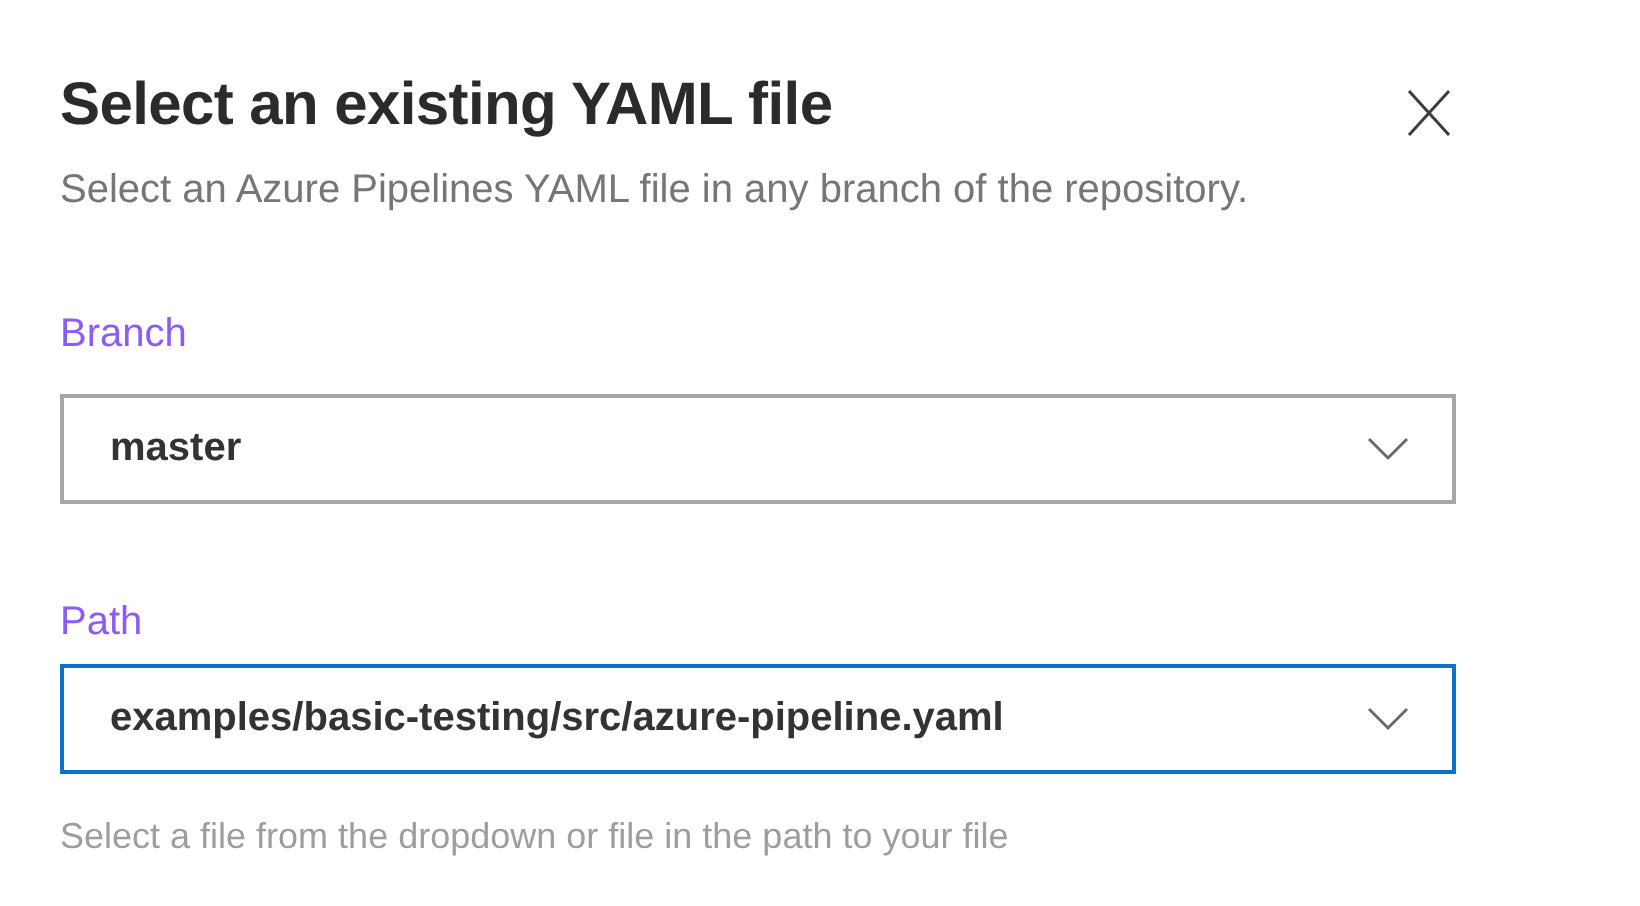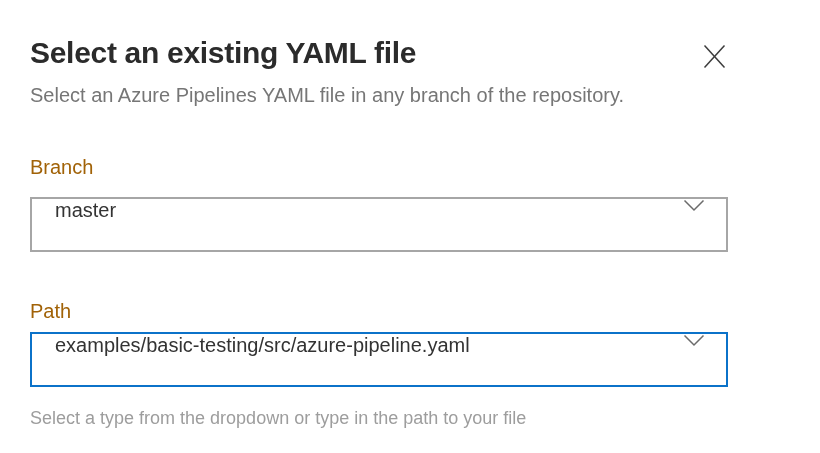--- a/index.html
+++ b/index.html
@@ -51,33 +51,35 @@
     font-size: 20px;
     line-height: 26px;
     color: var(--subtitle_text);
     max-width: 645px;
   }
   .field-label {
     display: block;
     margin-top: 46px;
     font-size: 20px;
     line-height: 26px;
-    color: #a16207;
+    color: #8b5cf6;
   }
   .field-label.path {
   }
   .combo {
     margin-top: 17px;
     height: 55px;
     border: 2px solid var(--input_border);
     background: #ffffff;
     display: flex;
+    align-items: center;
     justify-content: space-between;
     padding: 0 21px 0 23px;
     cursor: pointer;
+    font-weight: bold;
   }
   .combo.focused {
     margin-top: 8px;
     border-color: var(--accent);
   }
   .combo-value {
     font-size: 20px;
     color: var(--value_text);
     white-space: nowrap;
     overflow: hidden;
@@ -121,15 +123,15 @@
 
   <label class="field-label path">Path</label>
 
   <div class="combo focused">
     <span class="combo-value">examples/basic-testing/src/azure-pipeline.yaml</span>
     <svg class="chevron" width="22" height="13" viewBox="0 0 22 13" aria-hidden="true">
       <path d="M1.5 1.5 L11 11 L20.5 1.5" fill="none" stroke="#6b6b6b" stroke-width="1.5"></path>
     </svg>
   </div>
 
-  <p class="helper-text">Select a type from the dropdown or type in the path to your file</p>
+  <p class="helper-text">Select a file from the dropdown or file in the path to your file</p>
 
 </div>
 
 </body></html>

